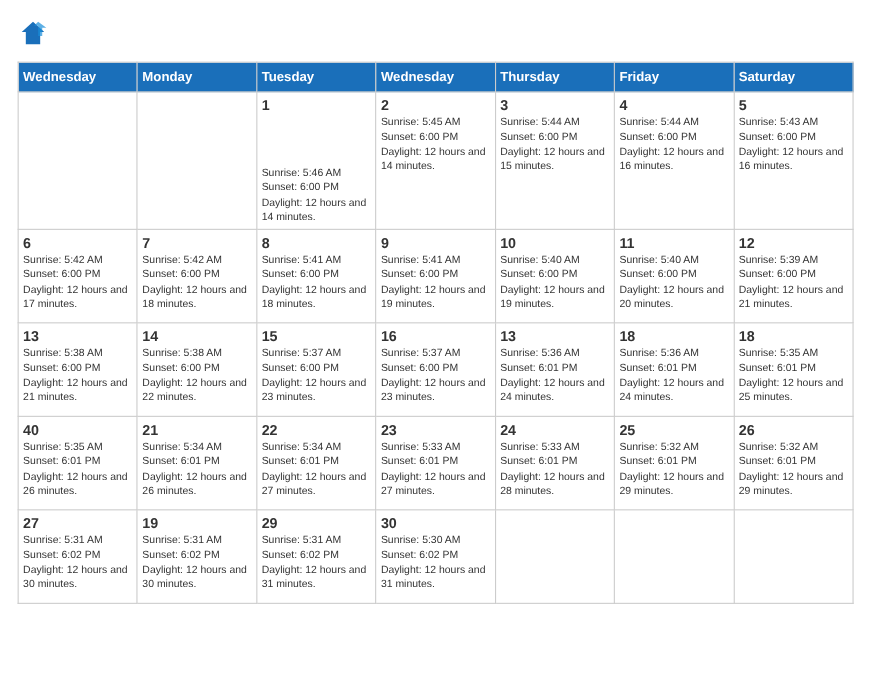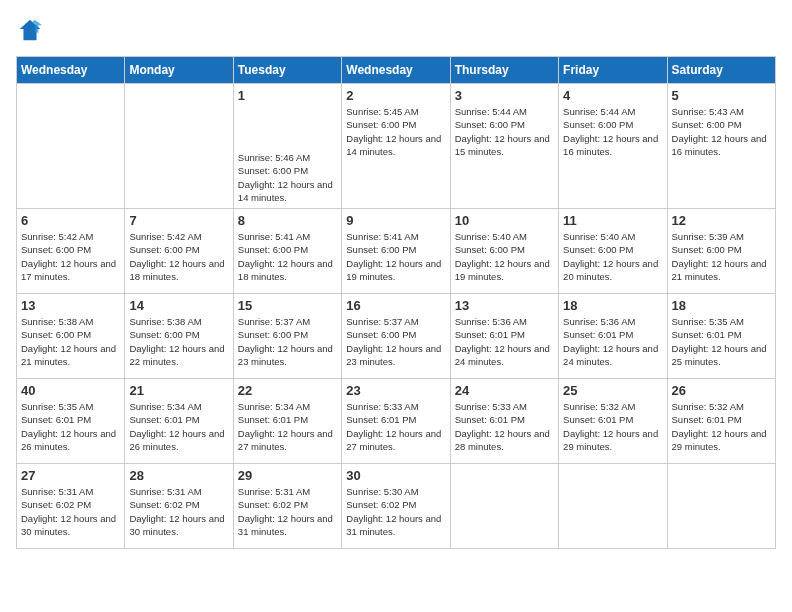--- a/index.html
+++ b/index.html
@@ -286,21 +286,21 @@
         </td>
       </tr>
       <tr class="week-row">
         <td>
           <span class="day-number">27</span>
           <div class="day-info" style="white-space: pre-line;">Sunrise: 5:31 AM
 Sunset: 6:02 PM
 Daylight: 12 hours and 30 minutes.</div>
         </td>
         <td>
-          <span class="day-number">28</span>
+          <span class="day-number">19</span>
           <div class="day-info" style="white-space: pre-line;">Sunrise: 5:31 AM
 Sunset: 6:02 PM
 Daylight: 12 hours and 30 minutes.</div>
         </td>
         <td>
           <span class="day-number">29</span>
           <div class="day-info" style="white-space: pre-line;">Sunrise: 5:31 AM
 Sunset: 6:02 PM
 Daylight: 12 hours and 31 minutes.</div>
         </td>

